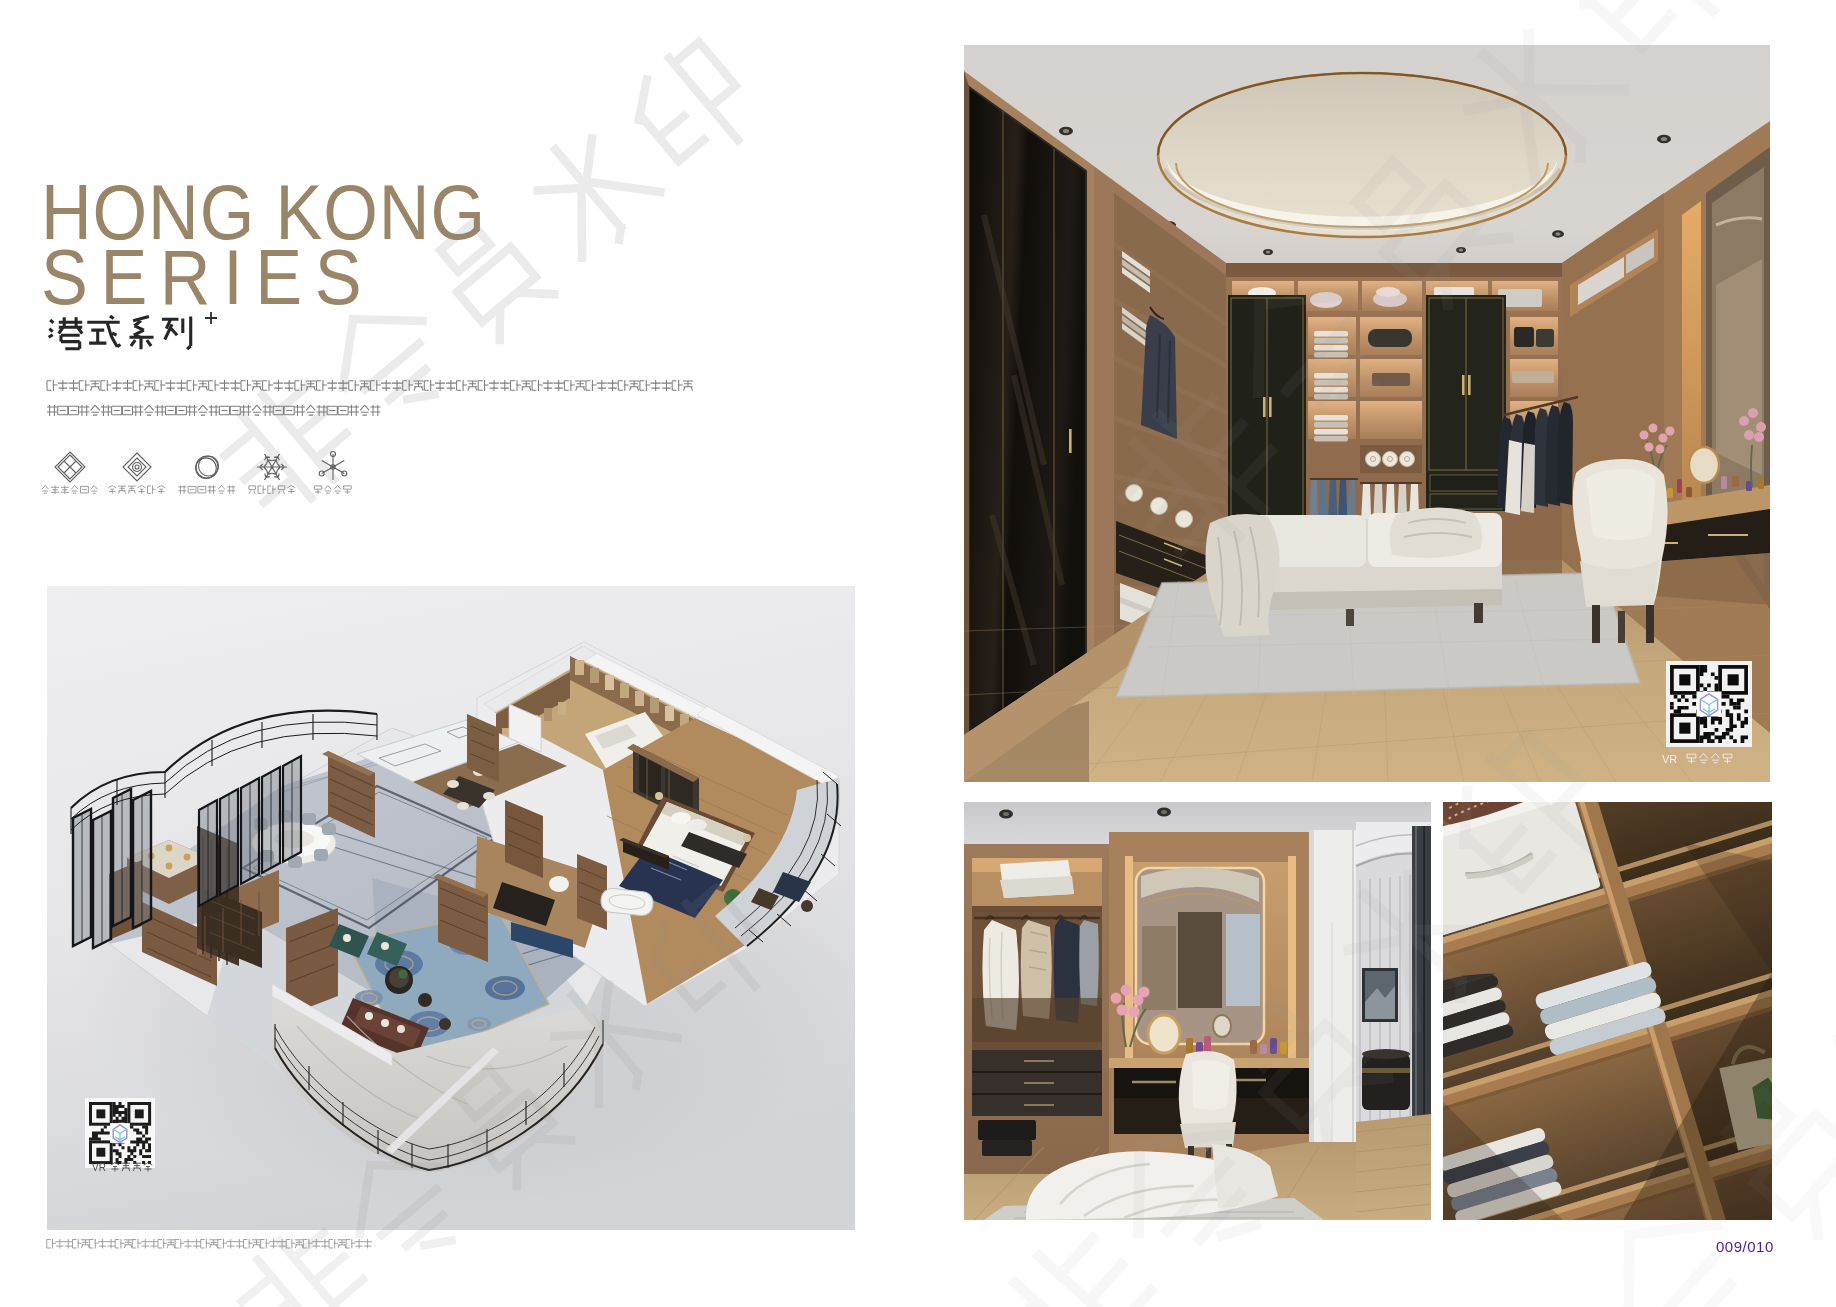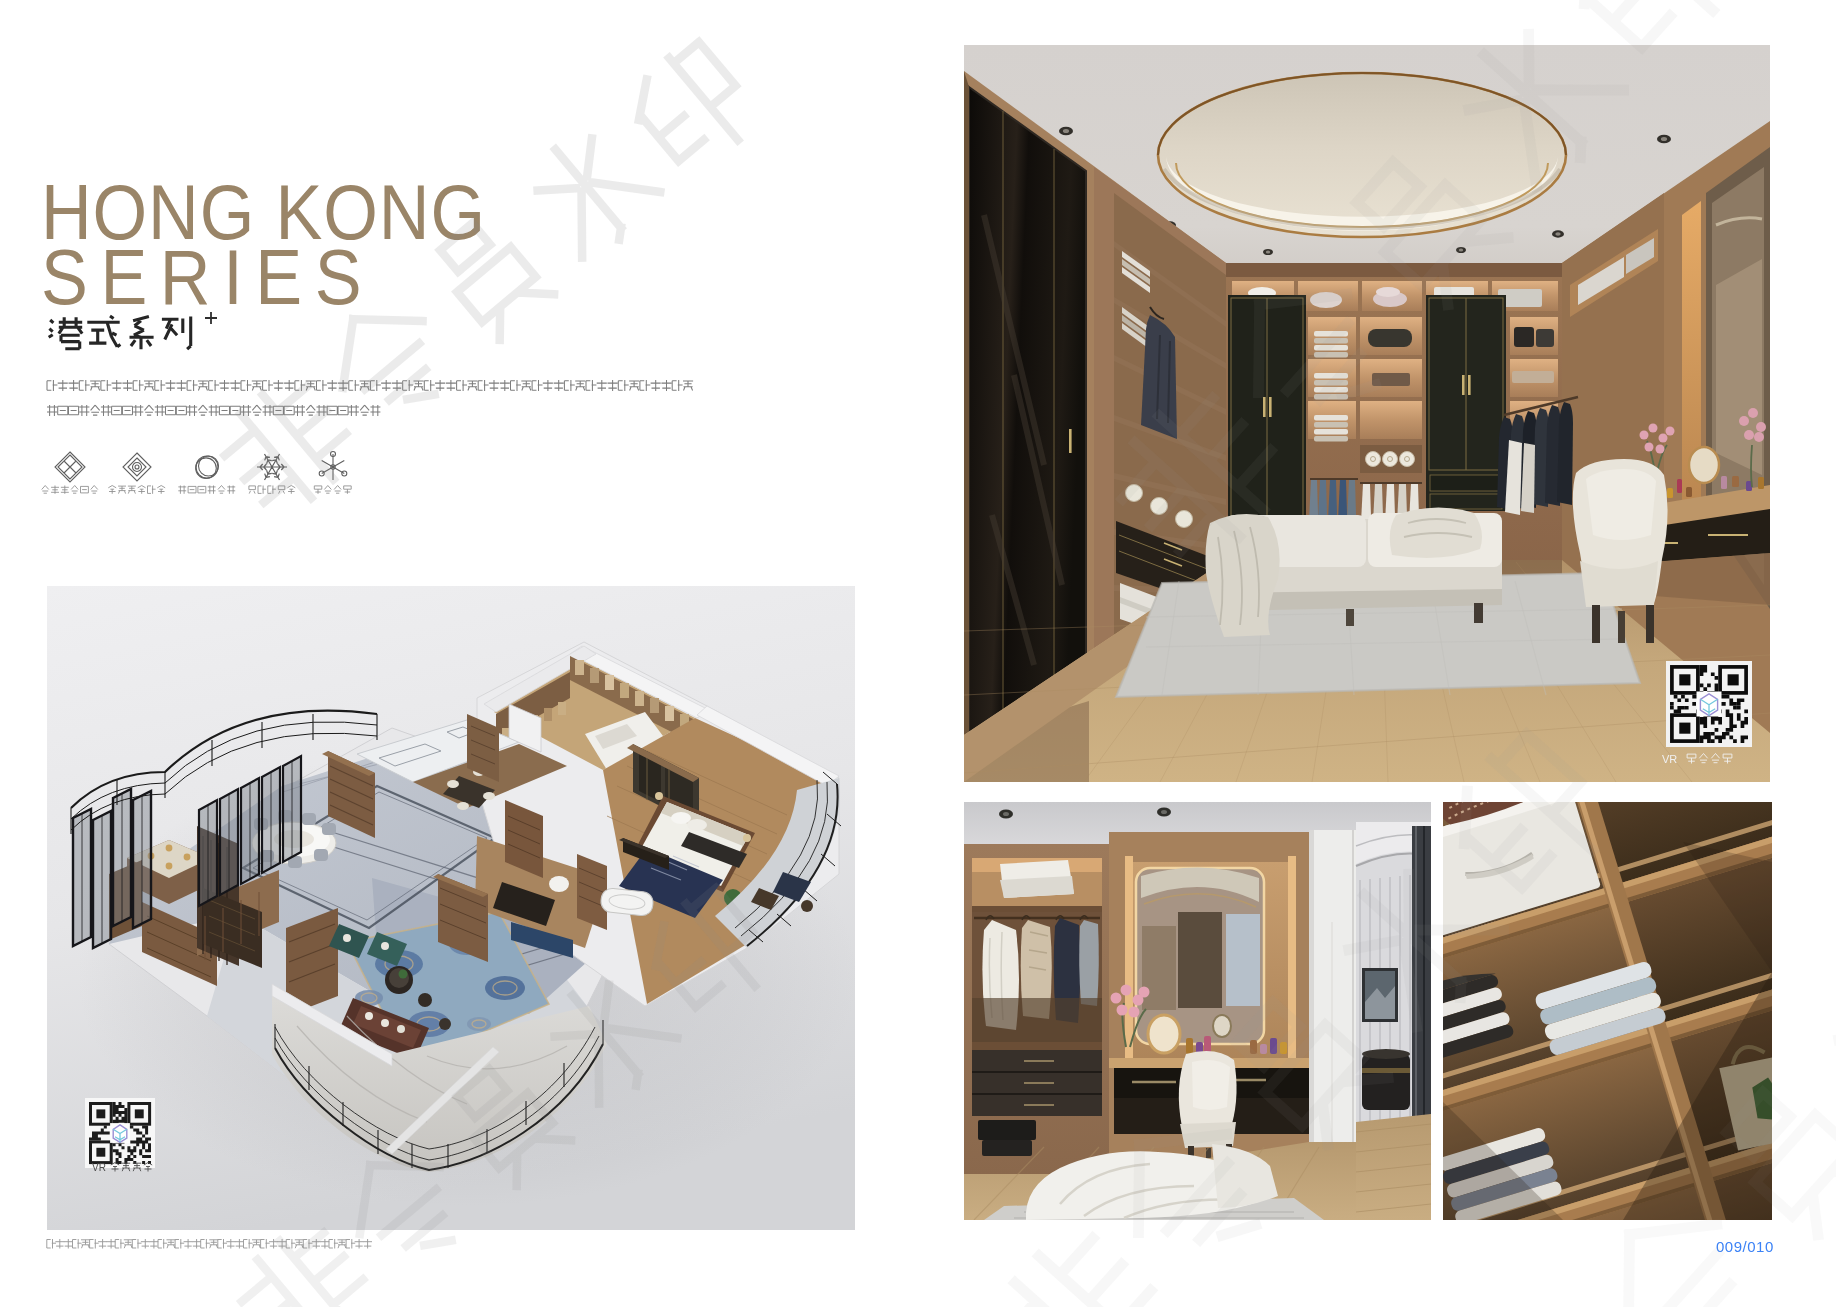--- a/index.html
+++ b/index.html
@@ -746,21 +746,21 @@
       <rect x="-44" y="356" width="110" height="14" rx="6" fill="#e2dfd9"></rect>
       <path d="M252,296 l84,8 l-6,84 l-84,-8 Z" fill="#c9bd9e"></path>
       <path d="M266,296 q14,-24 34,-2" stroke="#8a7a55" stroke-width="4" fill="none"></path>
       <path d="M278,324 l18,-5 l7,23 l-11,20 l-18,-7 Z" fill="#3f6b3a"></path>
       <rect x="312" y="330" width="18" height="36" fill="#23211e"></rect>
     </g>
     <polygon points="180,418 329,170 329,418" fill="#241a0f" opacity="0.35"></polygon>
     <polygon points="329,60 329,170 240,40" fill="#2a1d10" opacity="0.22"></polygon>
     <polygon points="0,418 120,418 0,300" fill="#2a1f12" opacity="0.25"></polygon>
   </svg>
-<div class="abs" style="left:1716px;top:1238px;font-size:15px;color:#3b82f6;letter-spacing:0.5px;">009/010</div>
+<div class="abs" style="left:1716px;top:1238px;font-size:15px;color:#4c1d95;letter-spacing:0.5px;">009/010</div>
 <svg class="abs" style="left:0;top:0;pointer-events:none" width="1836" height="1307" viewBox="0 0 1836 1307">
     <g transform="translate(495 272) rotate(-40)" opacity="0.17">
       <path d="M-286 -55L-286 55M-257 -55L-257 55M-325 -33L-291 -33M-325 -2L-291 -2M-325 28L-291 28M-251 -33L-218 -33M-251 -2L-218 -2M-251 28L-218 28M-139 -55L-191 -9M-139 -55L-87 -9M-175 6L-104 6M-163 30L-116 30M-149 41L-125 55M-28 -52L14 -52M-28 -52L-28 -24M14 -52L14 -24M-28 -24L14 -24M-42 -9L28 -9M-42 -9L-42 30M28 -9L28 30M-42 30L28 30M-21 33L-40 55M7 33L31 55M125 -55L125 47M125 47L116 55M85 -35L116 -12M118 -6L76 45M132 -14L160 -40M132 -6L178 45M240 -50L208 -24M212 -24L212 33M212 2L245 2M212 33L245 33M271 -52L271 55M271 -45L304 -45M304 -45L304 12M271 12L304 12" stroke="#8a8a8a" stroke-width="8.5" fill="none" stroke-linecap="square"></path>
     </g>
     <g transform="translate(512 1118) rotate(-40)" opacity="0.13">
       <path d="M-286 -55L-286 55M-257 -55L-257 55M-325 -33L-291 -33M-325 -2L-291 -2M-325 28L-291 28M-251 -33L-218 -33M-251 -2L-218 -2M-251 28L-218 28M-139 -55L-191 -9M-139 -55L-87 -9M-175 6L-104 6M-163 30L-116 30M-149 41L-125 55M-28 -52L14 -52M-28 -52L-28 -24M14 -52L14 -24M-28 -24L14 -24M-42 -9L28 -9M-42 -9L-42 30M28 -9L28 30M-42 30L28 30M-21 33L-40 55M7 33L31 55M125 -55L125 47M125 47L116 55M85 -35L116 -12M118 -6L76 45M132 -14L160 -40M132 -6L178 45M240 -50L208 -24M212 -24L212 33M212 2L245 2M212 33L245 33M271 -52L271 55M271 -45L304 -45M304 -45L304 12M271 12L304 12" stroke="#8a8a8a" stroke-width="8.5" fill="none" stroke-linecap="square"></path>
     </g>
     <g transform="translate(1430 220) rotate(-48)" opacity="0.08">
       <path d="M-363 -70L-363 70M-327 -70L-327 70M-413 -42L-371 -42M-413 -3L-371 -3M-413 36L-371 36M-320 -42L-278 -42M-320 -3L-278 -3M-320 36L-278 36M-177 -70L-243 -12M-177 -70L-111 -12M-222 8L-132 8M-207 38L-147 38M-189 52L-159 70M-36 -66L18 -66M-36 -66L-36 -30M18 -66L18 -30M-36 -30L18 -30M-54 -12L36 -12M-54 -12L-54 38M36 -12L36 38M-54 38L36 38M-27 42L-51 70M9 42L39 70M159 -70L159 60M159 60L147 70M108 -45L147 -15M150 -8L96 57M168 -18L204 -51M168 -8L226 57M305 -63L264 -30M270 -30L270 42M270 3L312 3M270 42L312 42M345 -66L345 70M345 -57L387 -57M387 -57L387 15M345 15L387 15" stroke="#9a9a9a" stroke-width="10.8" fill="none" stroke-linecap="square"></path>
     </g>

